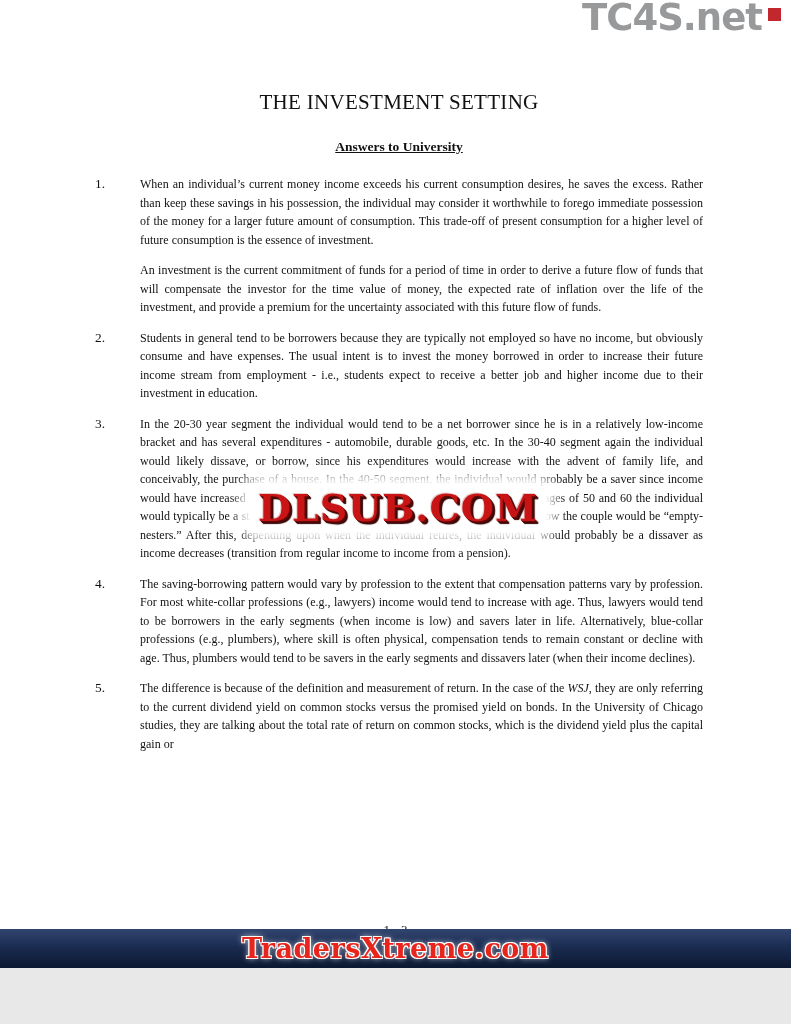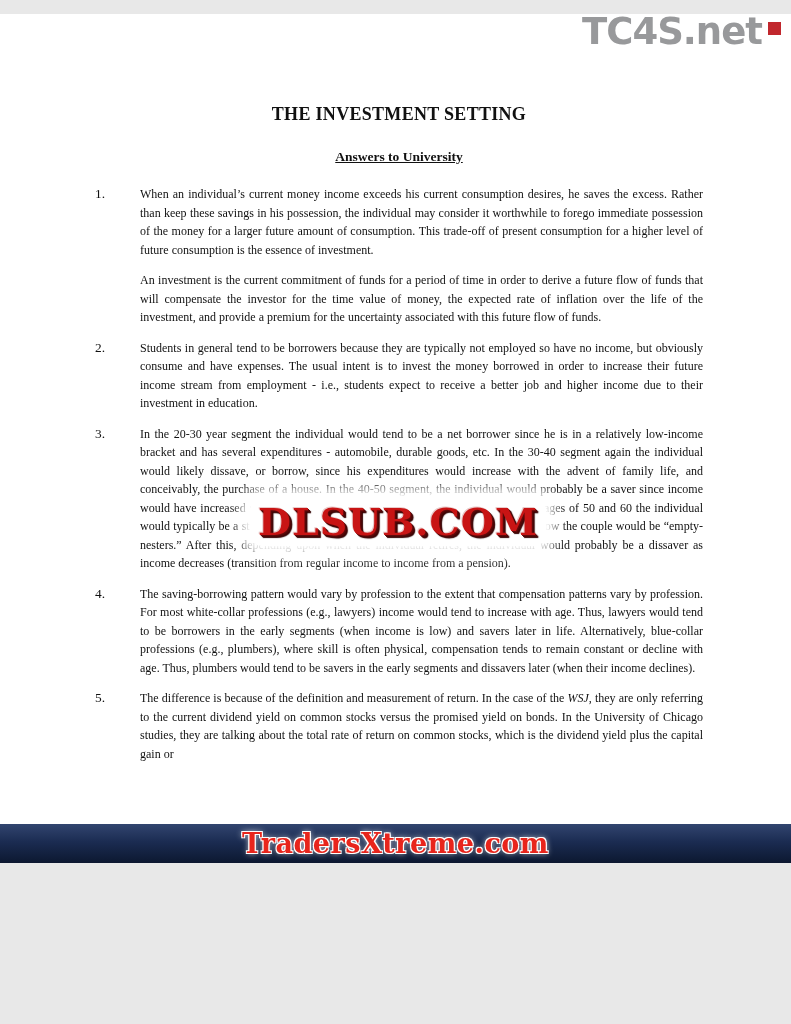--- a/index.html
+++ b/index.html
@@ -1,20 +1,20 @@
 <!DOCTYPE html>
 <html><head>
 <meta charset="utf-8">
 <style>
   html, body { margin: 0; padding: 0; background: #e8e8e8; }
   .page {
     position: relative;
     width: 791px;
-    height: 849px;
-    margin: 14px auto;
+    height: 968px;
+    margin: 0 auto;
     background: #ffffff;
     overflow: hidden;
     font-family: "Liberation Serif", serif;
     color: #111111;
   }
 
   
   .wm-top {
     position: absolute;
     top: -4px;
@@ -44,22 +44,22 @@
   }
   h1.chapter {
     margin: 0 0 26px 0;
     font-size: 15.5px;
     font-weight: bold;
     text-align: center;
     letter-spacing: 0.3px;
   }
   h2.subtitle {
     margin: 0 0 24px 0;
-    font-size: 18px;
-    font-weight: bold;
+    font-size: 21px;
+    font-weight: normal;
     text-align: center;
     letter-spacing: 0.3px;
   }
   h3.section {
     margin: 0 0 20px 0;
     font-size: 13.5px;
     font-weight: bold;
     text-align: center;
     text-decoration: underline;
   }

